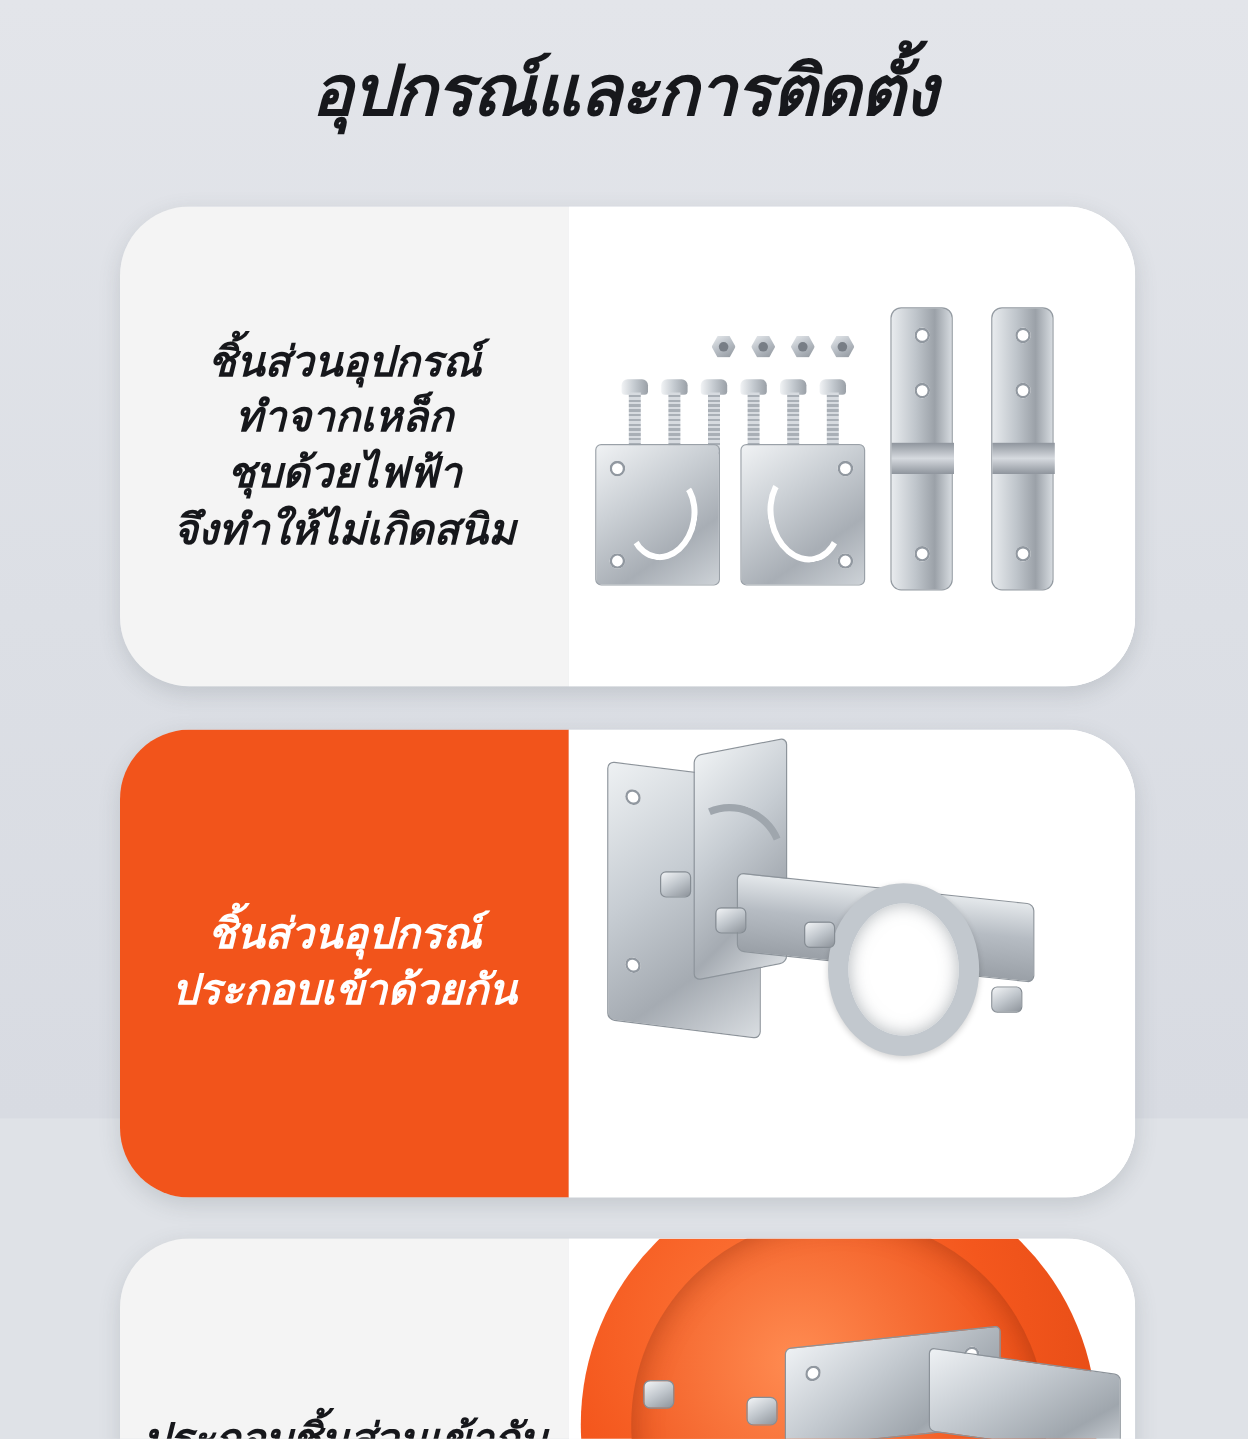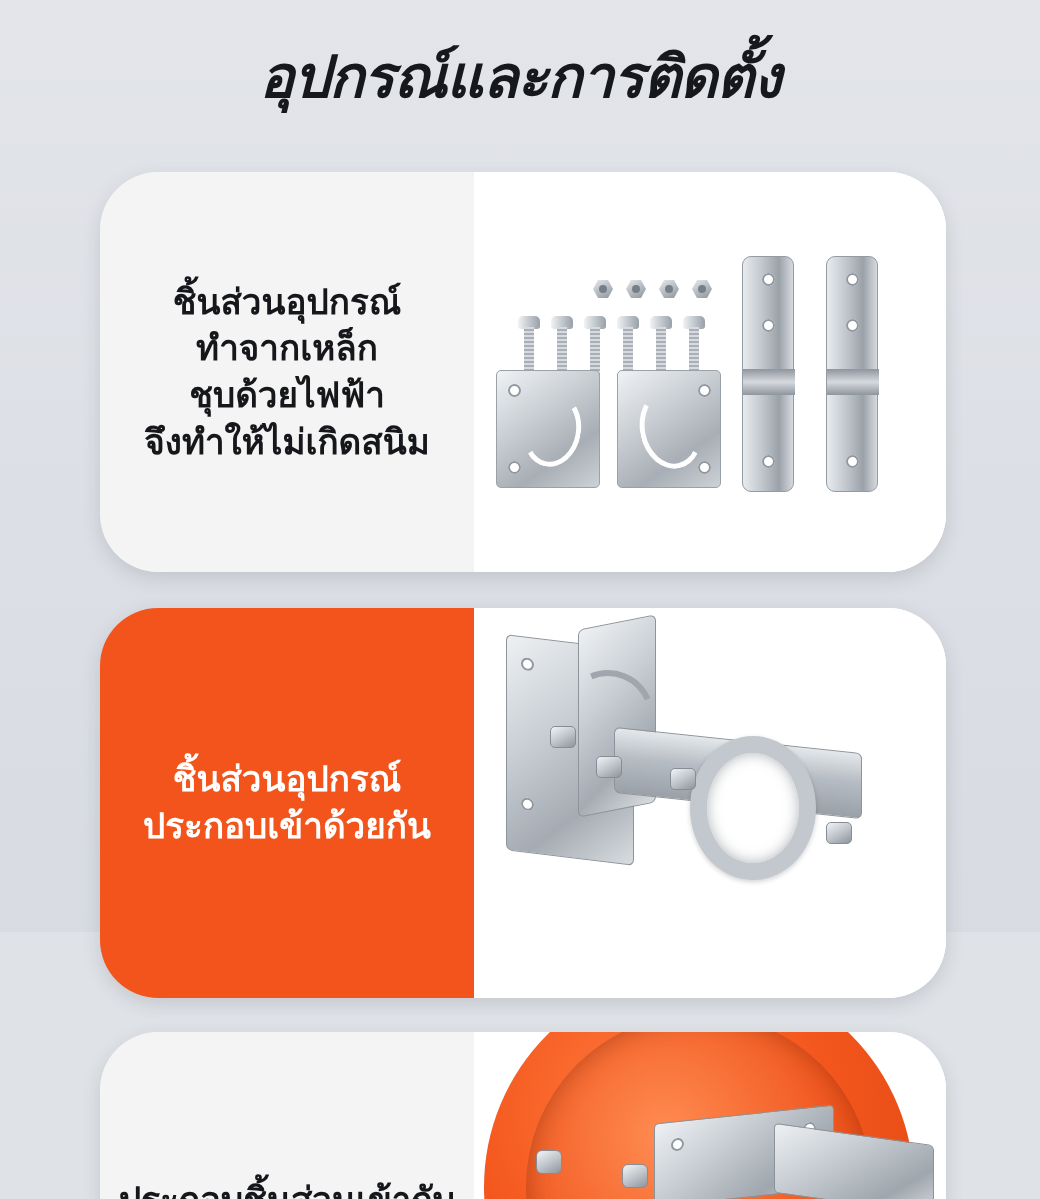--- a/index.html
+++ b/index.html
@@ -59,20 +59,21 @@
   }
   .card-right {
     flex: 1 1 auto;
     position: relative;
     overflow: hidden;
   }
 
   .card-text {
     text-align: center;
     font-size: 35px;
+    font-style: italic;
     font-weight: bold;
     line-height: 1.33;
     white-space: pre-line;
   }
 
   .light-panel  { background: #f4f4f4; }
   .white-panel  { background: #ffffff; }
   .orange-panel { background: #f2541b; }
 
   .text-dark  { color: #16171b; }

